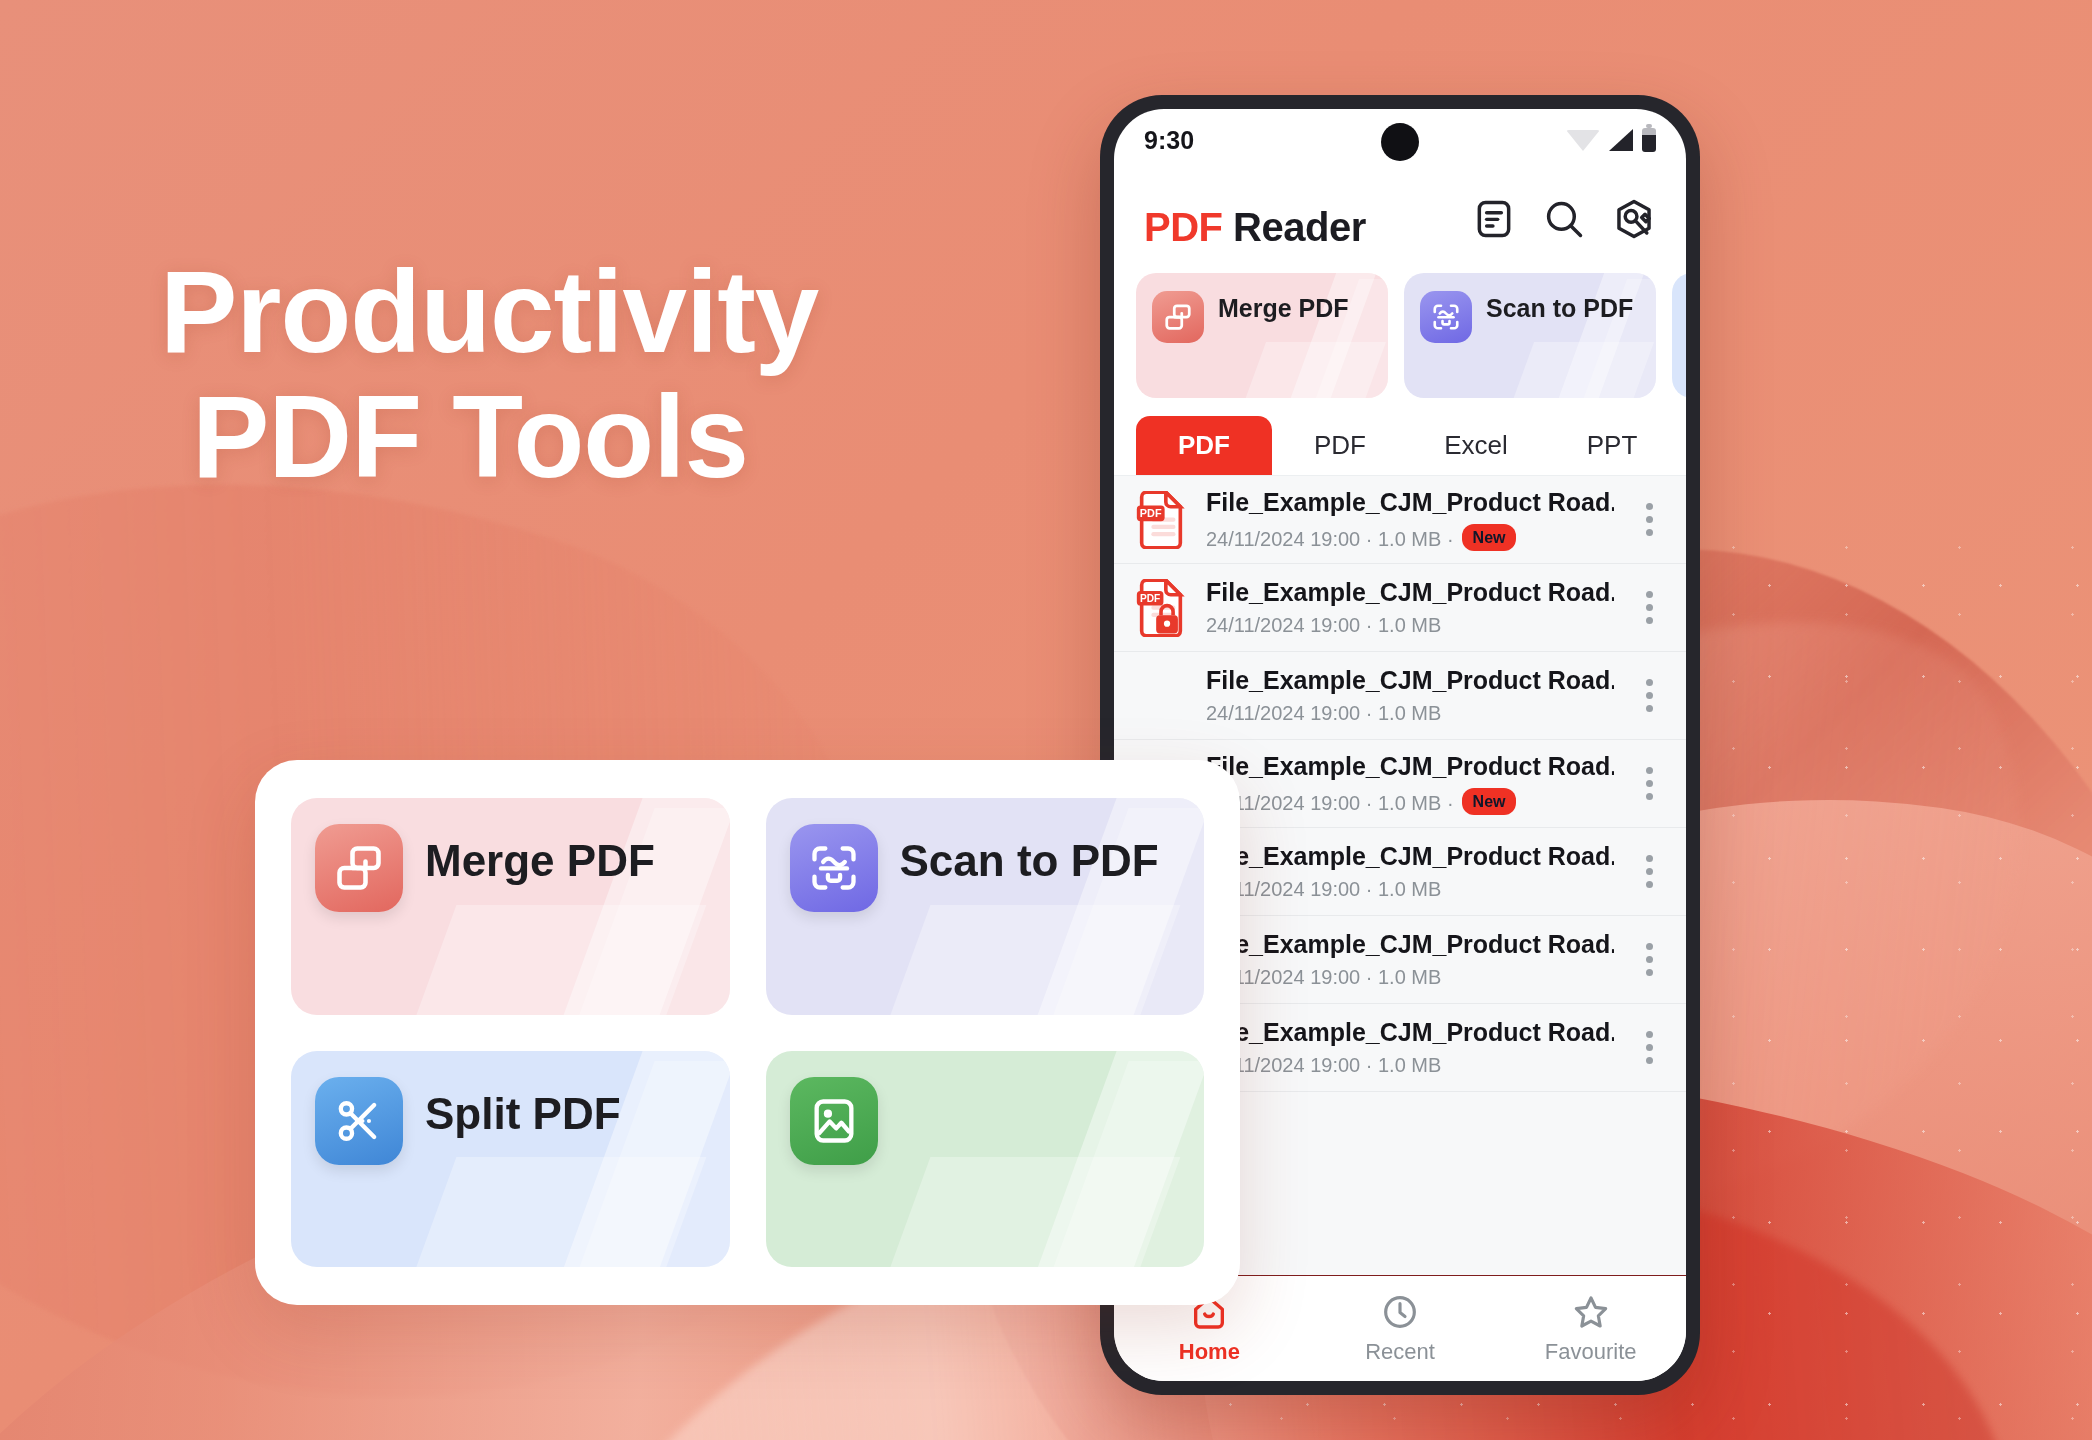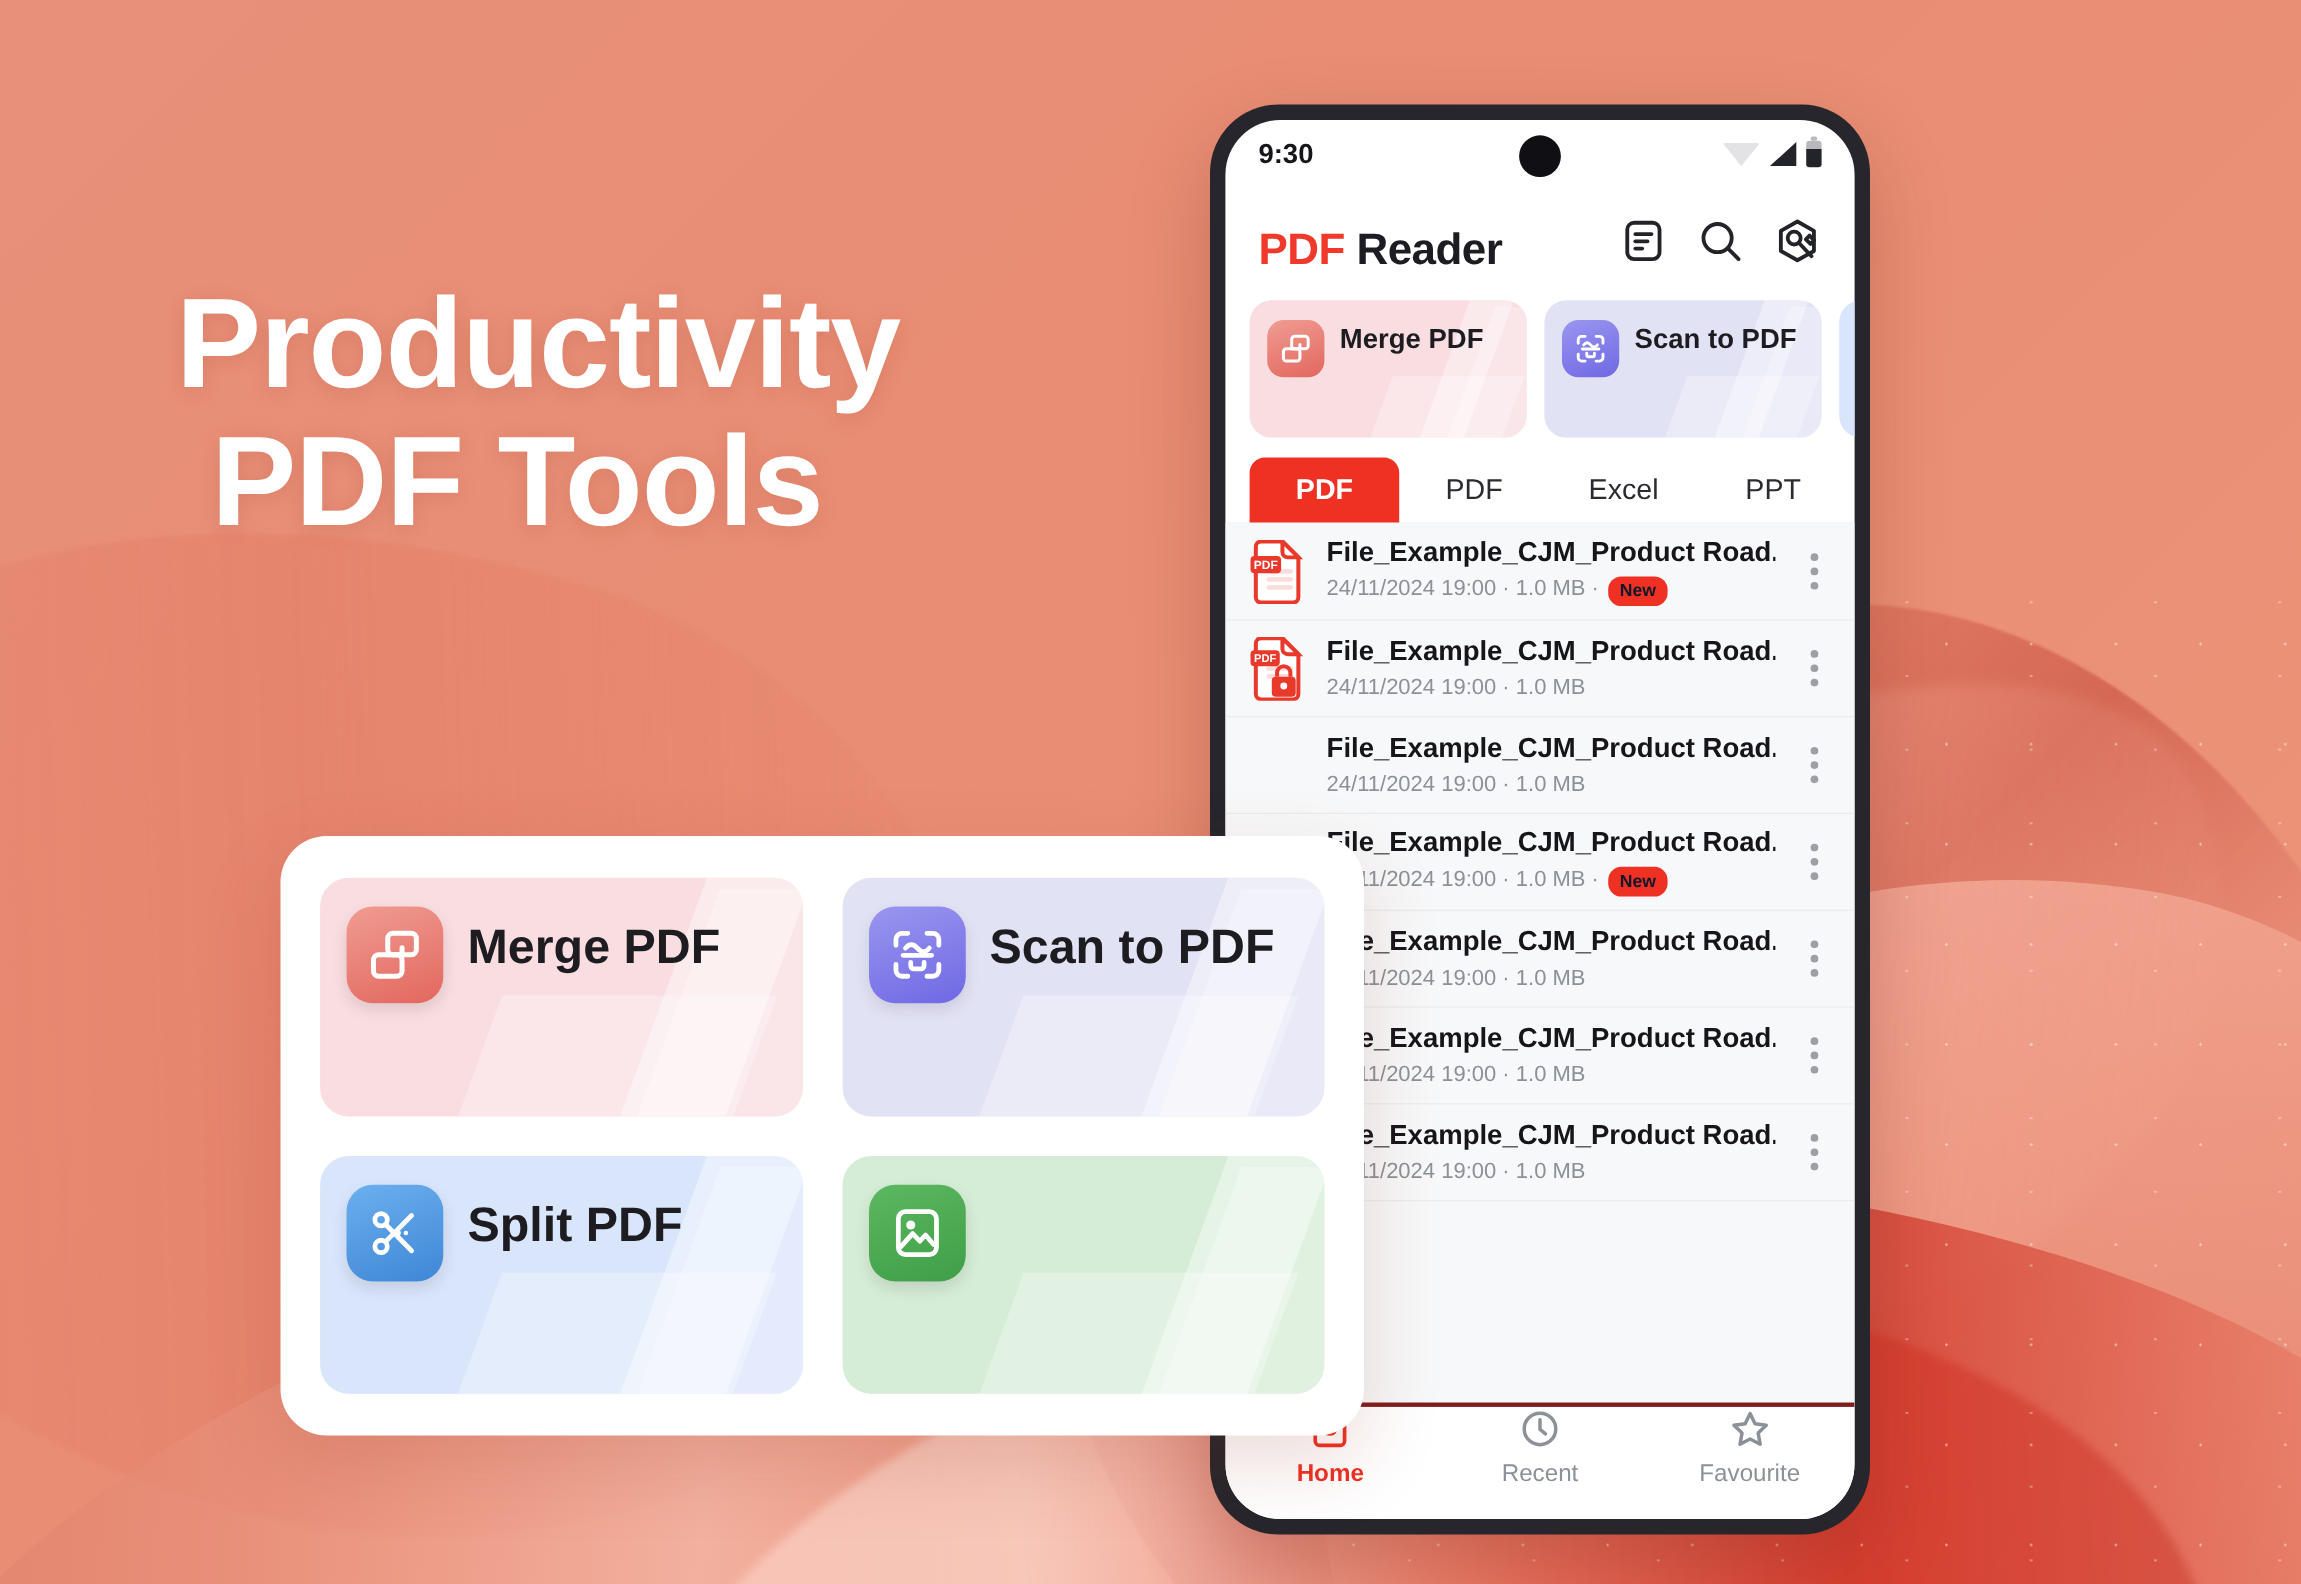--- a/index.html
+++ b/index.html
@@ -384,21 +384,21 @@
     height: 88px;
   }
   .file-icon { width: 50px; height: 58px; flex: 0 0 50px; position: relative; }
   .file-meta { flex: 1 1 auto; min-width: 0; }
   .file-name {
     font-size: 25px; font-weight: bold; color: #15151a;
     white-space: nowrap; overflow: hidden; text-overflow: clip;
   }
   .file-sub {
     font-size: 20px; color: #8b9197; margin-top: 7px;
-    display: flex; align-items: flex-start; gap: 8px;
+    display: flex; align-items: flex-end; gap: 8px;
     white-space: nowrap;
   }
   .badge-new {
     background: #ef3124; color: #0f172a;
     font-size: 16px; font-weight: bold;
     padding: 3px 11px; border-radius: 12px;
     line-height: 1.35;
   }
   .kebab {
     flex: 0 0 auto;
@@ -410,22 +410,22 @@
     width: 7px; height: 7px; border-radius: 50%;
     background: #9aa0a6; display: block;
   }
 
   
   .bottom-nav {
     flex: 0 0 106px;
     height: 106px;
     background: #ffffff;
     display: flex;
-    align-items: flex-start;
-    border-top: 4px solid #7f1d1d;
+    align-items: center;
+    border-top: 1px solid #7f1d1d;
   }
   .nav-item {
     flex: 1 1 0;
     display: flex;
     flex-direction: column;
     align-items: center;
     gap: 7px;
   }
   .nav-label { font-size: 22px; color: #8b9197; }
   .nav-item.active .nav-label { color: #ef3124; font-weight: bold; }

